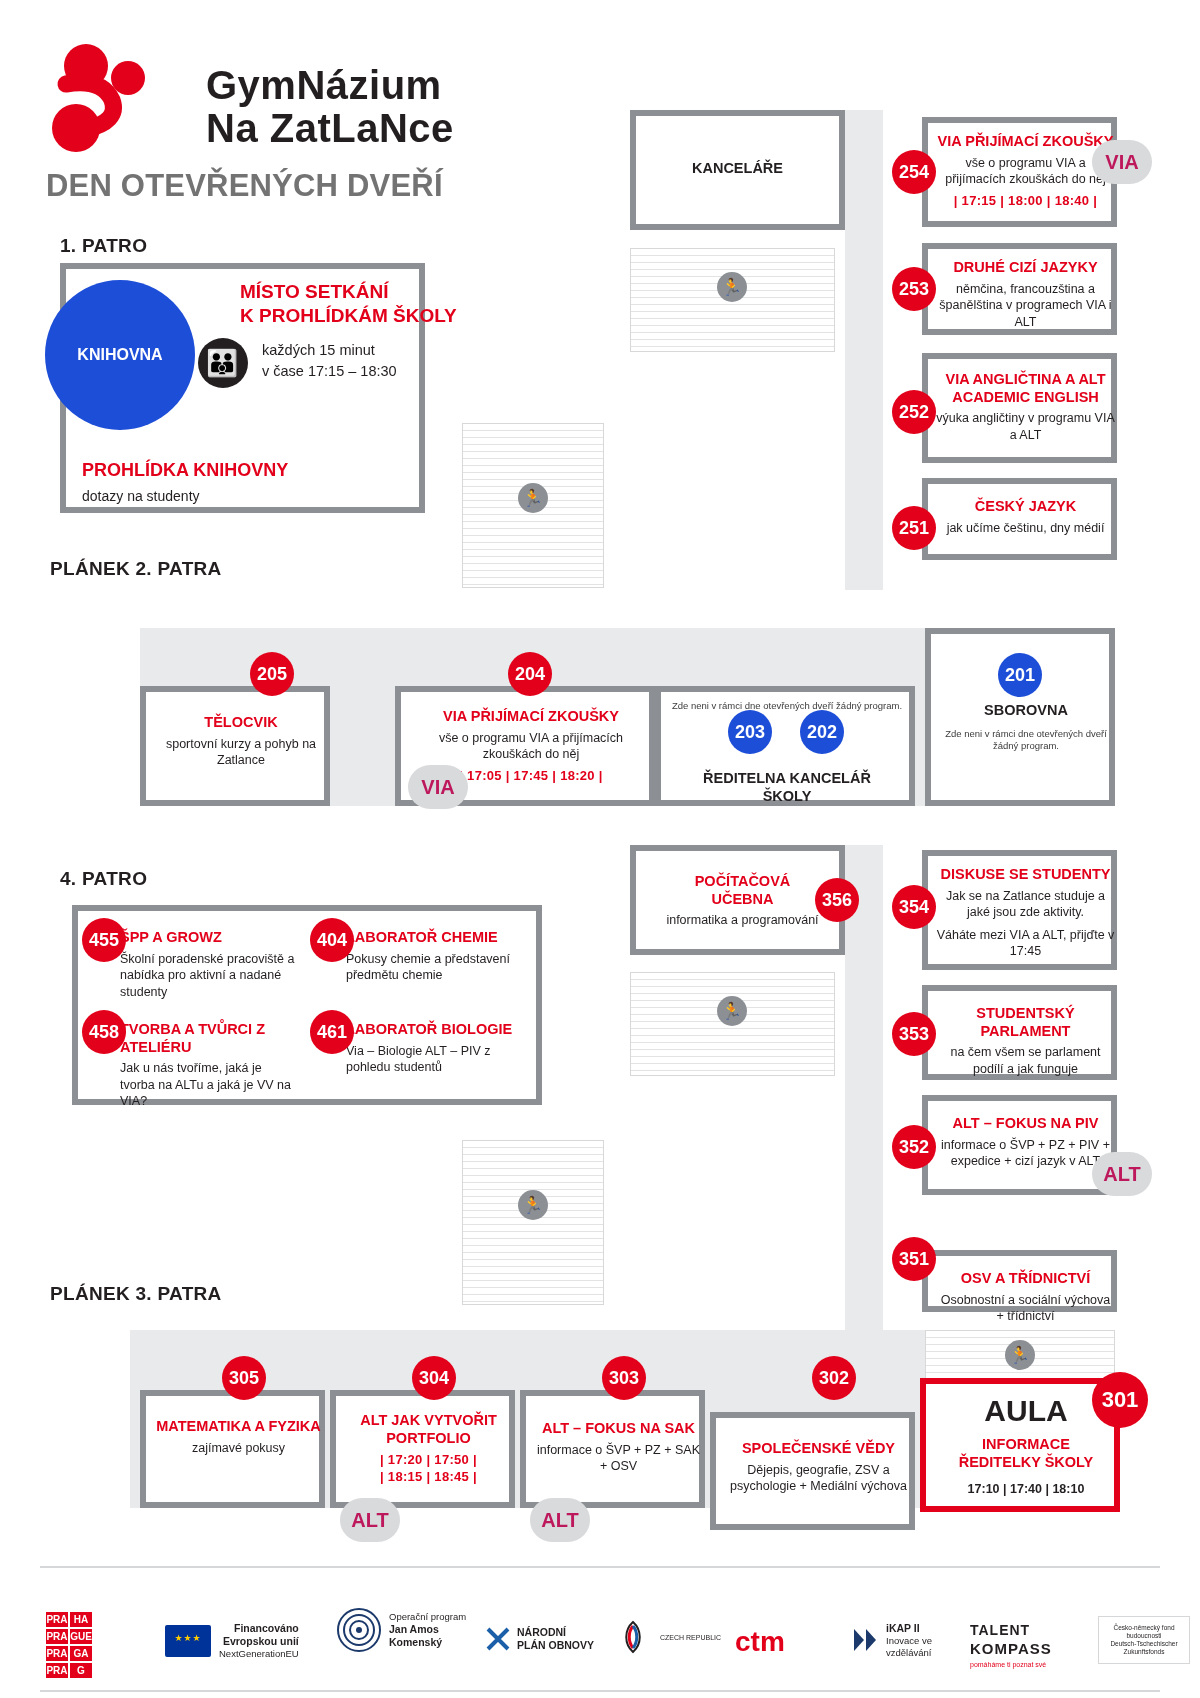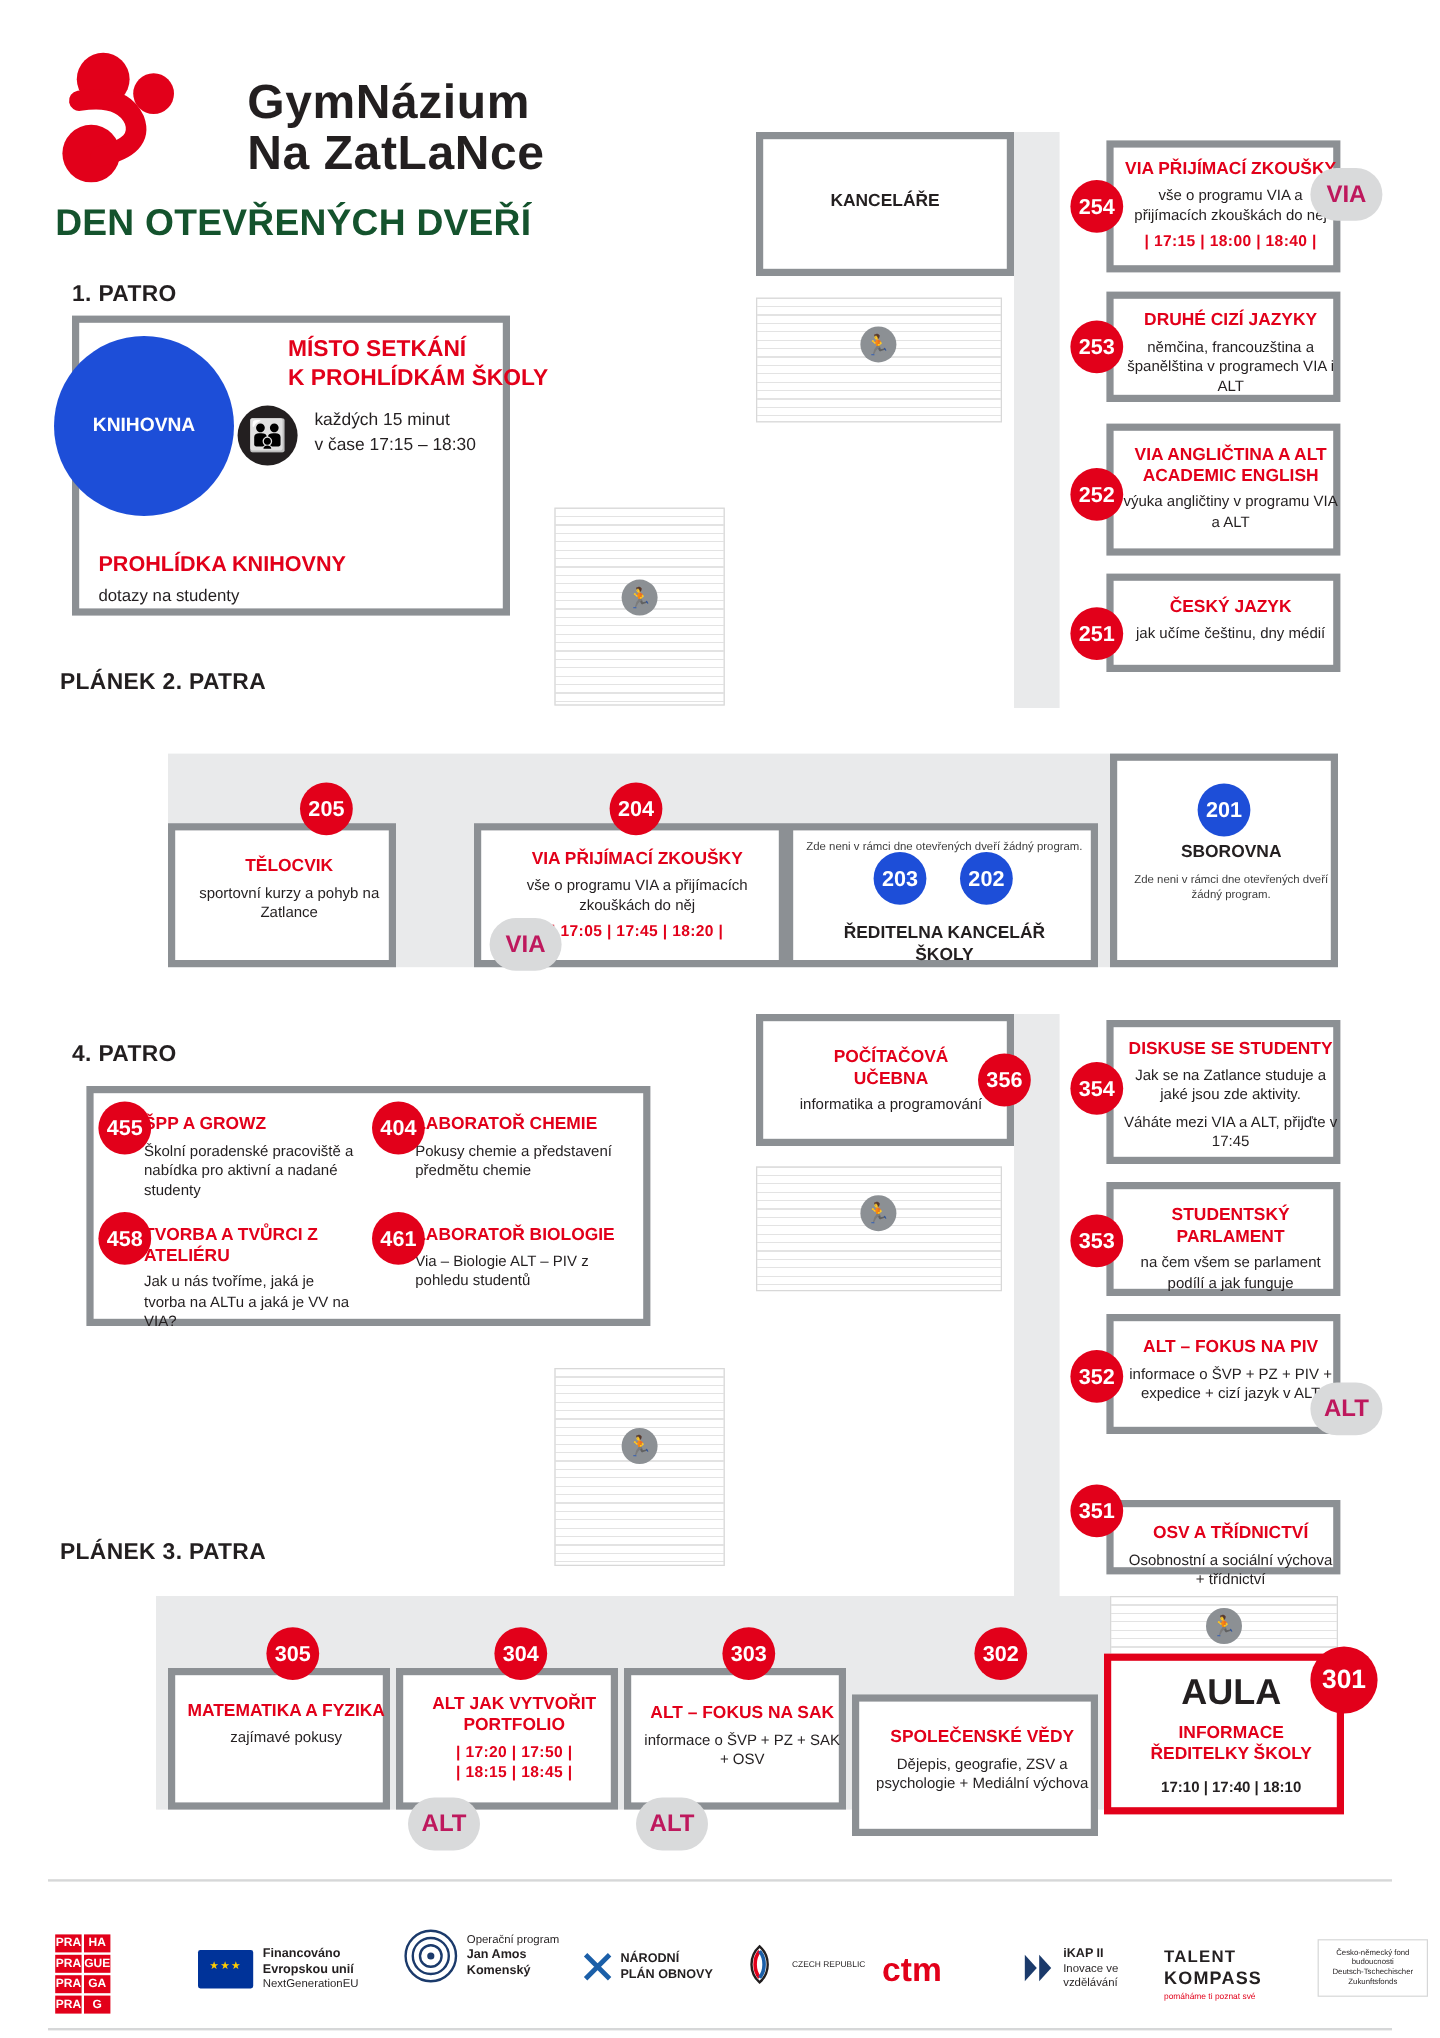--- a/index.html
+++ b/index.html
@@ -15,21 +15,21 @@
 
   
   .logo-wrap { position:absolute; left:46px; top:38px; width:470px; height:150px; }
   .logo-mark { position:absolute; left:0; top:4px; width:110px; height:110px; }
   .logo-text { position:absolute; left:160px; top:26px; }
   .logo-line1, .logo-line2 {
     font-size:40px; font-weight:bold; letter-spacing:0.5px; color:#231f20; line-height:1.08;
   }
   .dod-title {
     position:absolute; left:46px; top:168px;
-    font-size:31px; font-weight:bold; color:#14532d; letter-spacing:0.2px;
+    font-size:31px; font-weight:bold; color:#737373; letter-spacing:0.2px;
   }
 
   .floor-label { position:absolute; font-size:19px; font-weight:bold; color:#231f20; letter-spacing:0.3px; }
 
   
   .wall { position:absolute; background:#ffffff; border:6px solid #8c9094; box-sizing:border-box; }
   .corridor { position:absolute; background:#e9eaeb; }
   .hatch {
     position:absolute; background:#f2f2f2;
     background-image:repeating-linear-gradient(to bottom, #ffffff 0 6px, #e3e3e3 6px 7px);
@@ -349,21 +349,21 @@
           <div>GUE</div>
         <div>PRA</div>
           <div>GA</div>
         <div>PRA</div>
           <div>G</div>
       </div>
     </div>
 
     <div class="logo-item" style="left:125px; top:22px;">
       <div class="eu-flag"></div>
-      <div class="small-lbl" style="margin-left:8px;">
+      <div class="small-lbl" style="margin-left:8px;text-align:right;">
         <b>Financováno</b><br>
         <b>Evropskou unií</b><br>
         <span>NextGenerationEU</span>
       </div>
     </div>
 
     <div class="logo-item" style="left:295px; top:6px;">
       <svg width="48" height="48" viewBox="0 0 48 48">
         <circle cx="24" cy="24" r="21" fill="none" stroke="#1b3a6b" stroke-width="2"></circle>
         <circle cx="24" cy="24" r="15" fill="none" stroke="#1b3a6b" stroke-width="2"></circle>

